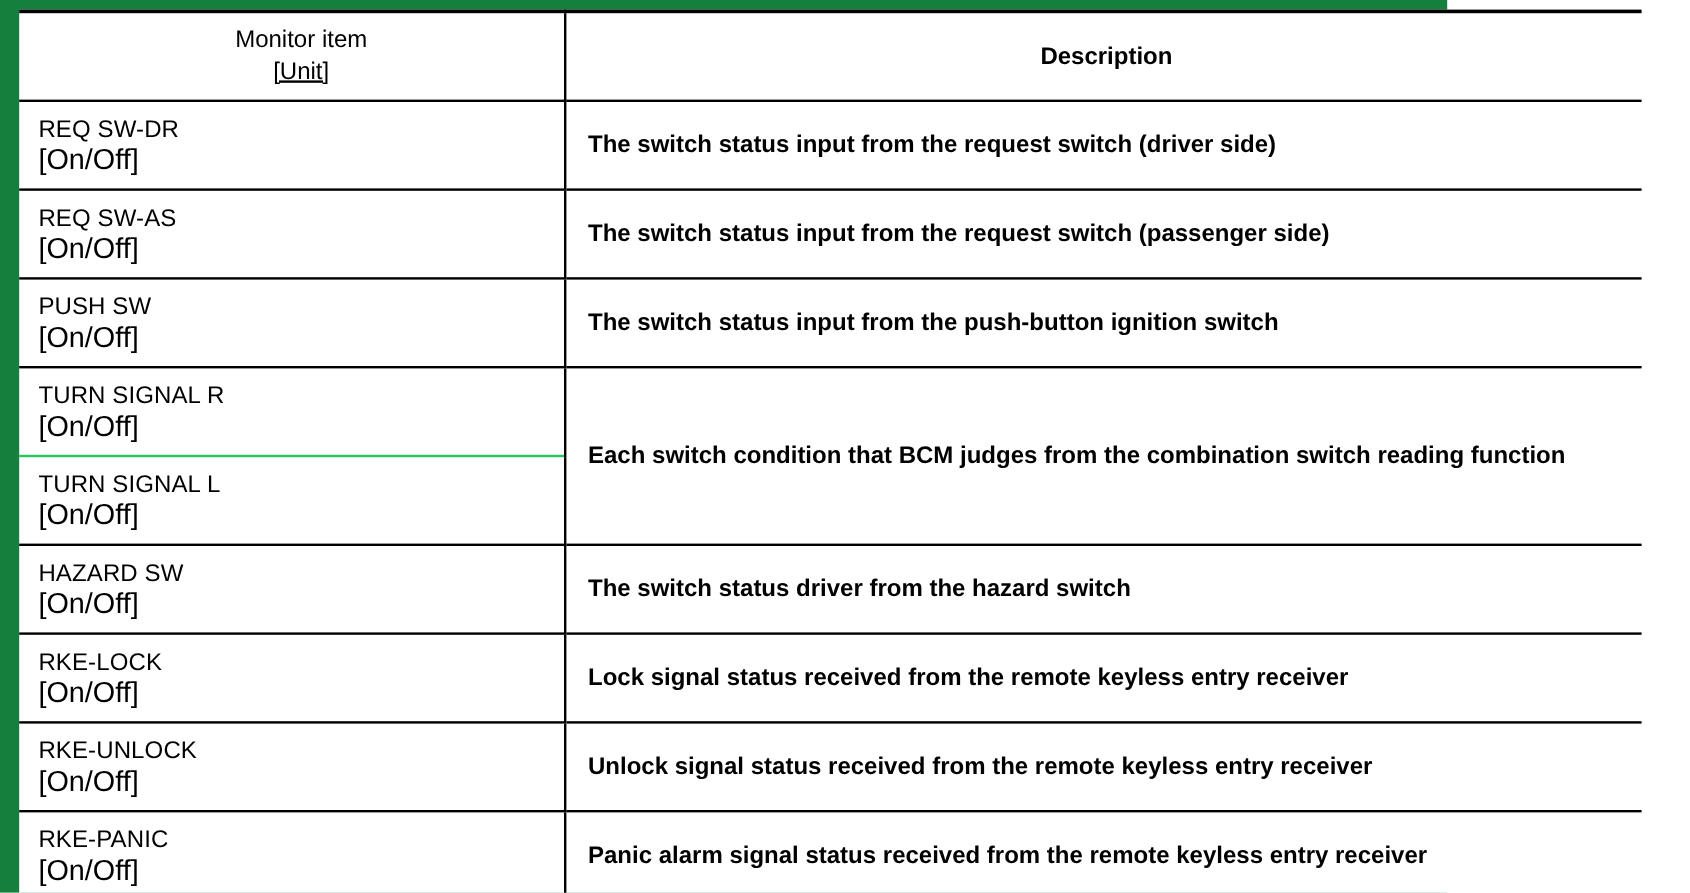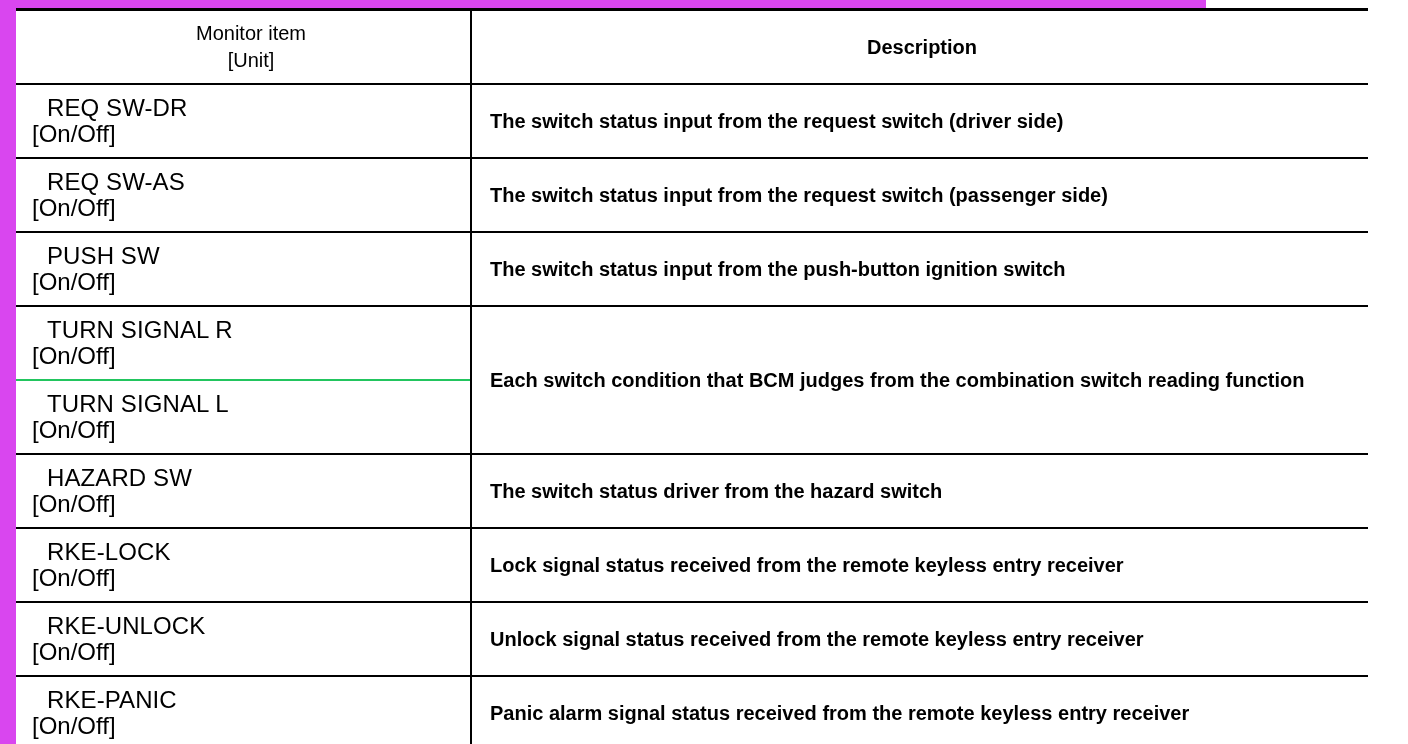--- a/index.html
+++ b/index.html
@@ -13,21 +13,21 @@
     height: 744px;
     font-family: "Liberation Sans", sans-serif;
     color: #000000;
     overflow: hidden;
   }
 
   .sheet {
     position: relative;
     width: 1206px;
     height: 744px;
-    background: #d946ef;
+    background: #15803d;
   }
 
   table.monitor-table {
     position: absolute;
     left: 16px;
     top: 8px;
     width: 1352px;
     border-collapse: collapse;
     table-layout: fixed;
     background: #ffffff;
@@ -67,34 +67,33 @@
   .header-row th {
     border-bottom: 2px solid #000;
     height: 72px;
   }
   .header-title {
     text-align: center;
     font-size: 20px;
     line-height: 27px;
     font-weight: normal;
   }
-  .header-title .unit-line { display: block; }
+  .header-title .unit-line { display: block; text-decoration: underline; }
 
   
   .cell-item {
     height: 72px;
     padding: 0 0 0 16px;
   }
   .item-name {
     display: block;
-    font-size: 24px;
+    font-size: 20px;
     line-height: 26px;
     letter-spacing: 0.1px;
     white-space: nowrap;
-    margin-left: 15px;
   }
   .item-unit {
     display: block;
     font-size: 24px;
     line-height: 26px;
     white-space: nowrap;
   }
 
   
   .cell-desc {

